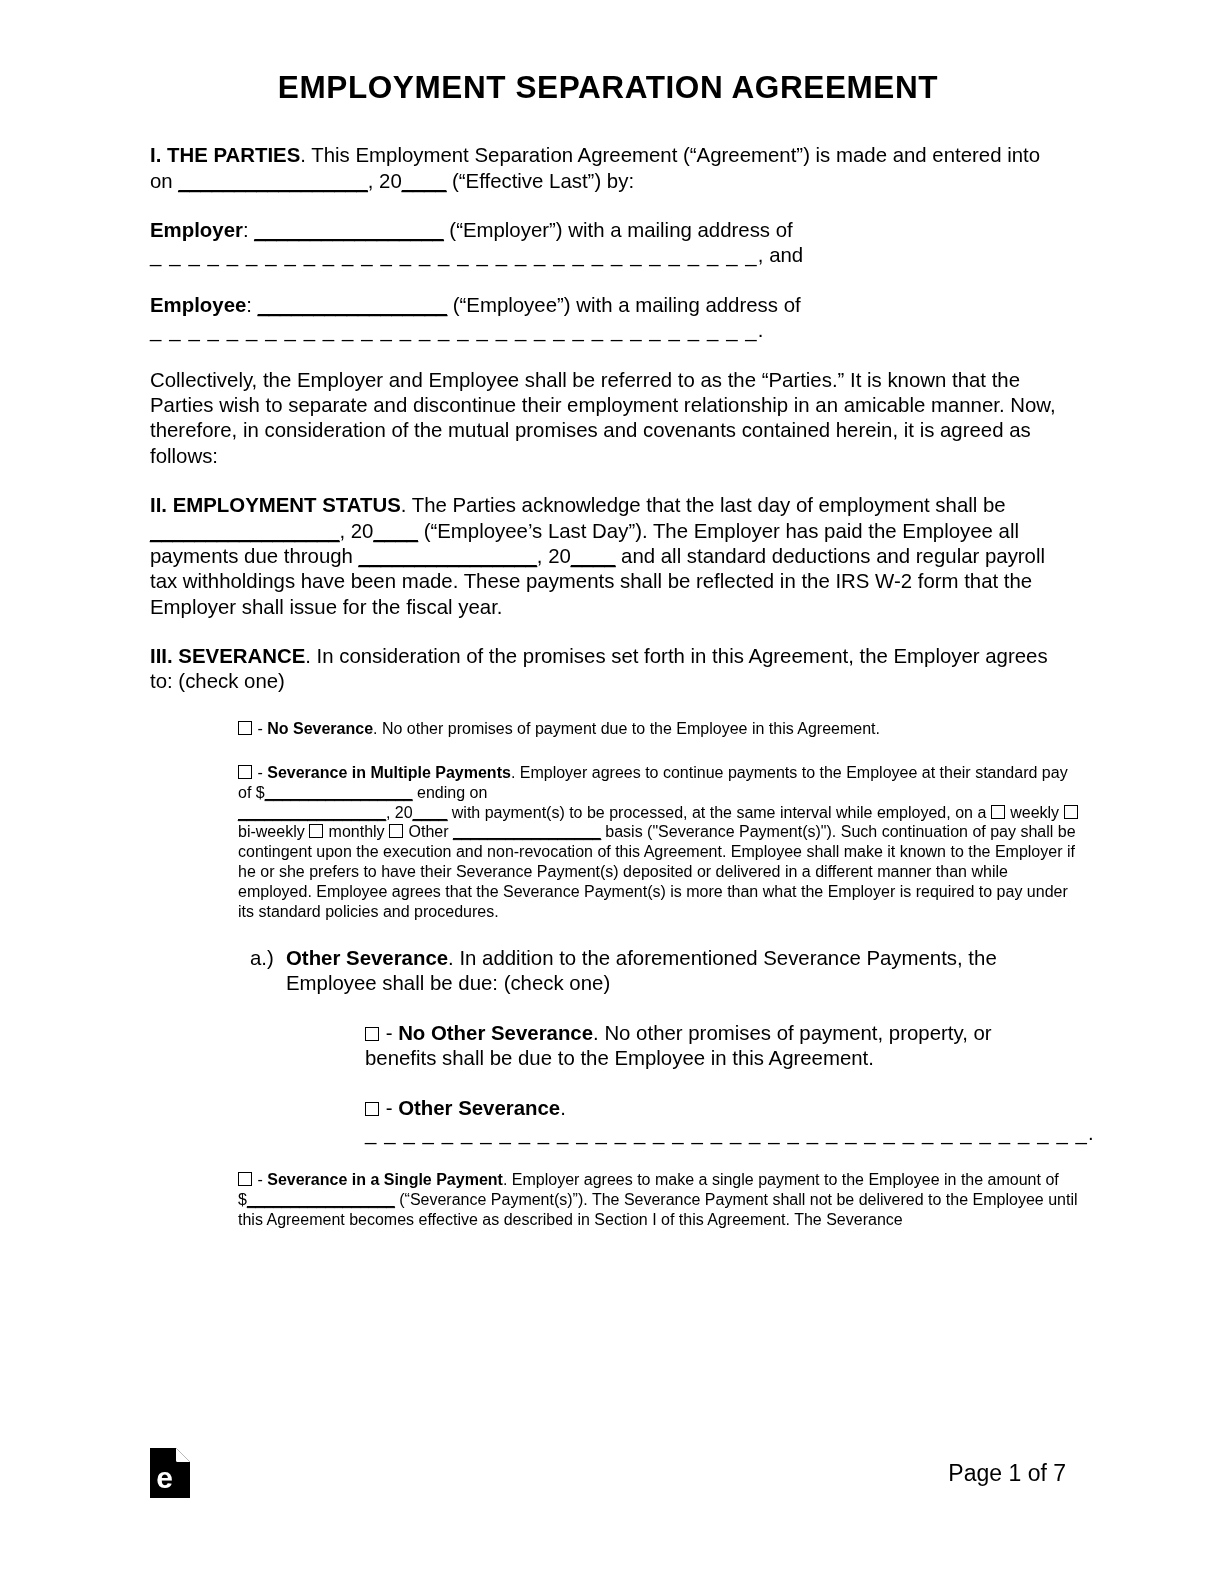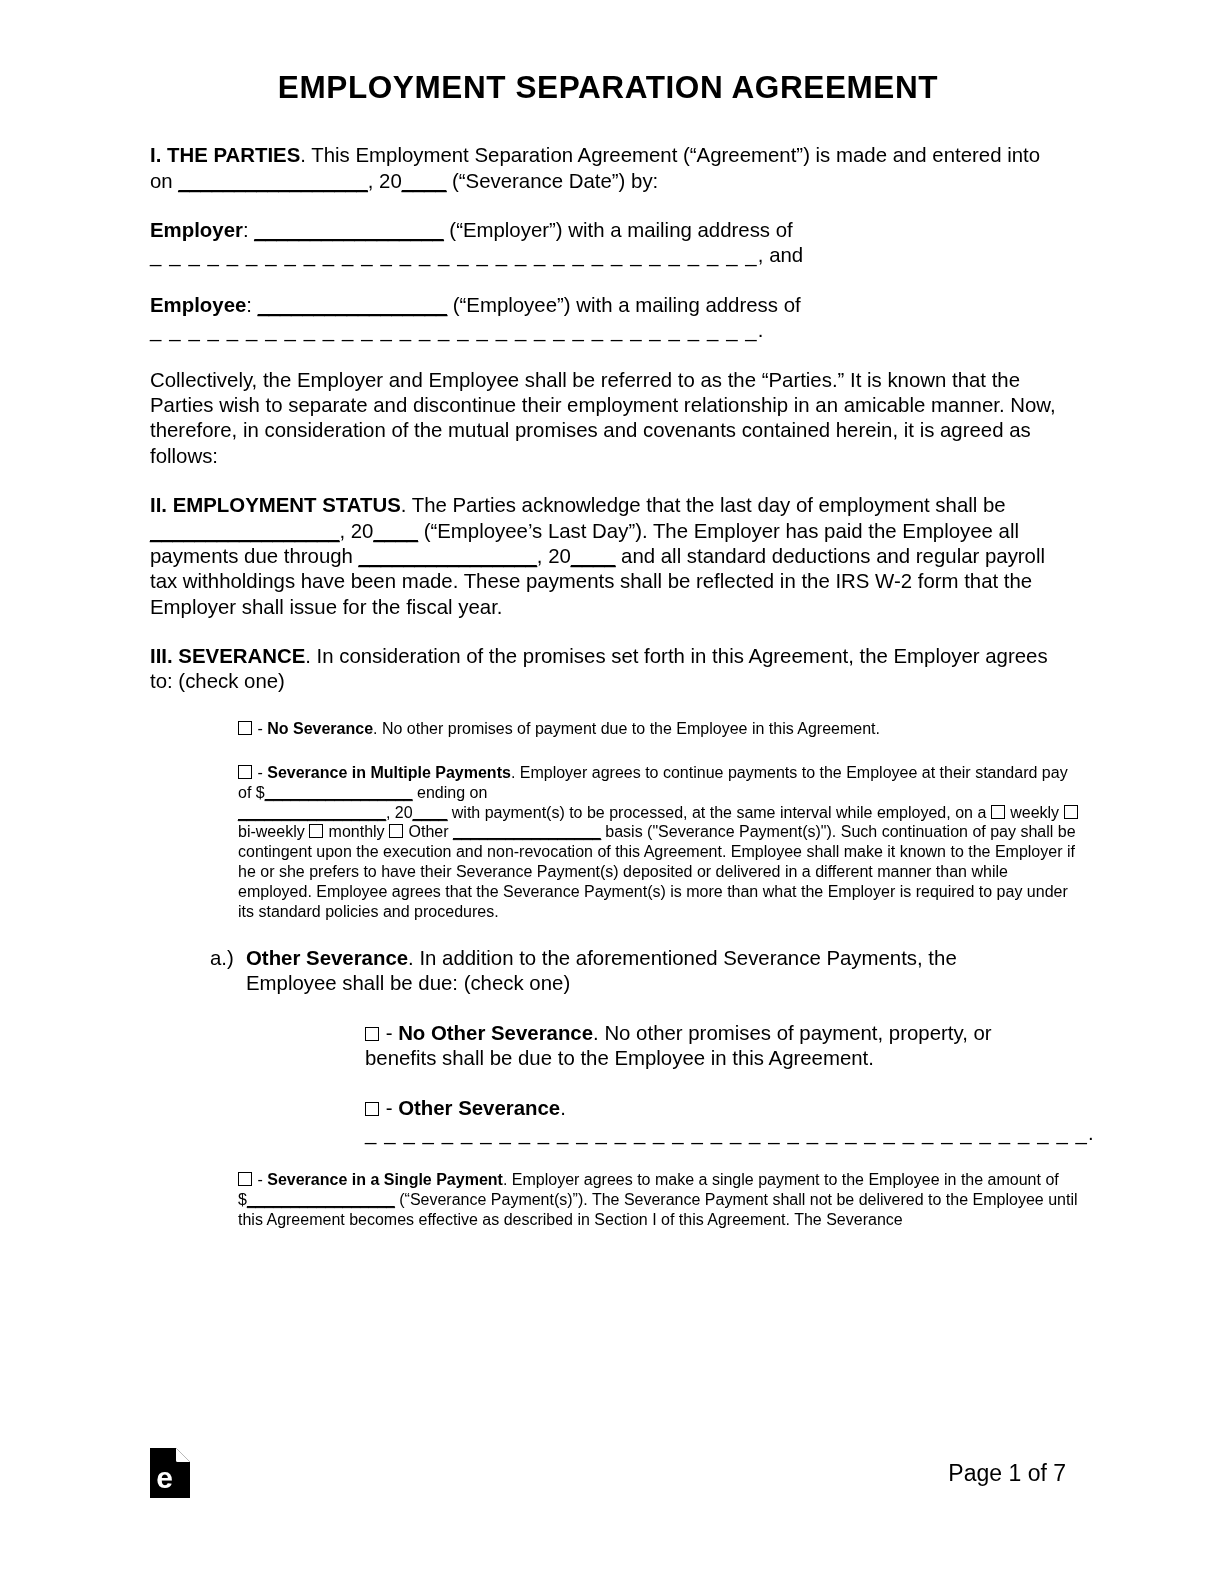--- a/index.html
+++ b/index.html
@@ -76,21 +76,21 @@
     margin-bottom: 24px;
   }
   .cbitem-sub {
     margin-left: 215px;
     width: 700px;
     font-size: 20.4px;
     line-height: 1.245;
     margin-bottom: 24px;
   }
   .listitem-a {
-    margin-left: 60px;
+    margin-left: 100px;
     width: 780px;
     font-size: 20.4px;
     line-height: 1.245;
     margin-bottom: 24px;
     padding-left: 36px;
     text-indent: -36px;
   }
   .listitem-a .lbl { display: inline-block; width: 36px; text-indent: 0; }
 
   .box {
@@ -129,21 +129,21 @@
   }
 </style>
 </head>
 <body>
 
 <div class="page">
   <div class="content">
 
     <h1 class="doc-title">EMPLOYMENT SEPARATION AGREEMENT</h1>
 
-    <p class="blk"><b class="sec">I. THE PARTIES</b><span>. This Employment Separation Agreement (“Agreement”) is made and entered into on </span><span class="ul">_________________</span><span>, 20</span><span class="ul">____</span><span> (“Severance Date”) by:</span></p>
+    <p class="blk"><b class="sec">I. THE PARTIES</b><span>. This Employment Separation Agreement (“Agreement”) is made and entered into on </span><span class="ul">_________________</span><span>, 20</span><span class="ul">____</span><span> (“Effective Last”) by:</span></p>
 
     <p class="blk party"><b class="sec">Employer</b><span>: </span><span class="ul">_________________</span><span> (“Employer”) with a mailing address of </span><br><span class="dash">_ _ _ _ _ _ _ _ _ _ _ _ _ _ _ _ _ _ _ _ _ _ _ _ _ _ _ _ _ _ _ _</span><span>, and</span></p>
 
     <p class="blk party"><b class="sec">Employee</b><span>: </span><span class="ul">_________________</span><span> (“Employee”) with a mailing address of </span><br><span class="dash">_ _ _ _ _ _ _ _ _ _ _ _ _ _ _ _ _ _ _ _ _ _ _ _ _ _ _ _ _ _ _ _</span><span>.</span></p>
 
     <p class="blk">Collectively, the Employer and Employee shall be referred to as the “Parties.” It is known that the Parties wish to separate and discontinue their employment relationship in an amicable manner. Now, therefore, in consideration of the mutual promises and covenants contained herein, it is agreed as follows:</p>
 
     <p class="blk"><b class="sec">II. EMPLOYMENT STATUS</b><span>. The Parties acknowledge that the last day of employment shall be </span><span class="ul">_________________</span><span>, 20</span><span class="ul">____</span><span> (“Employee’s Last Day”). The Employer has paid the Employee all payments due through </span><span class="ul">________________</span><span>, 20</span><span class="ul">____</span><span> and all standard deductions and regular payroll tax withholdings have been made. These payments shall be reflected in the IRS W-2 form that the Employer shall issue for the fiscal year.</span></p>
 
     <p class="blk"><b class="sec">III. SEVERANCE</b><span>. In consideration of the promises set forth in this Agreement, the Employer agrees to: (check one)</span></p>

